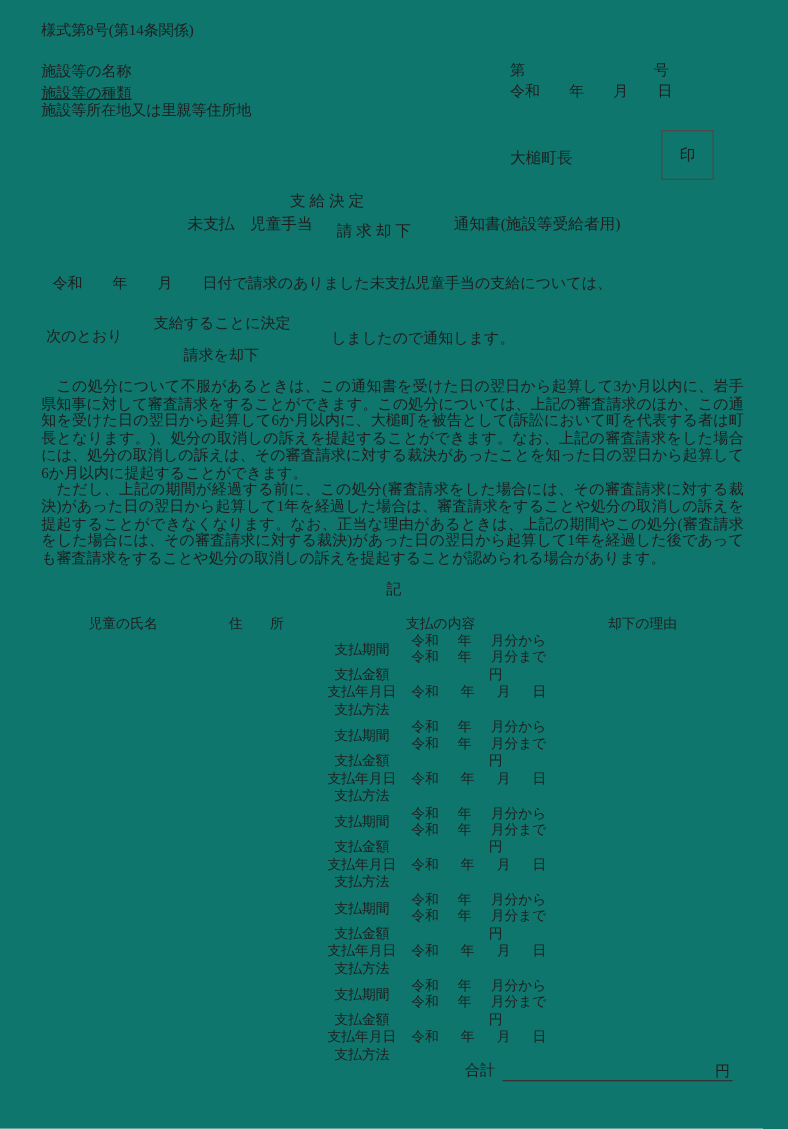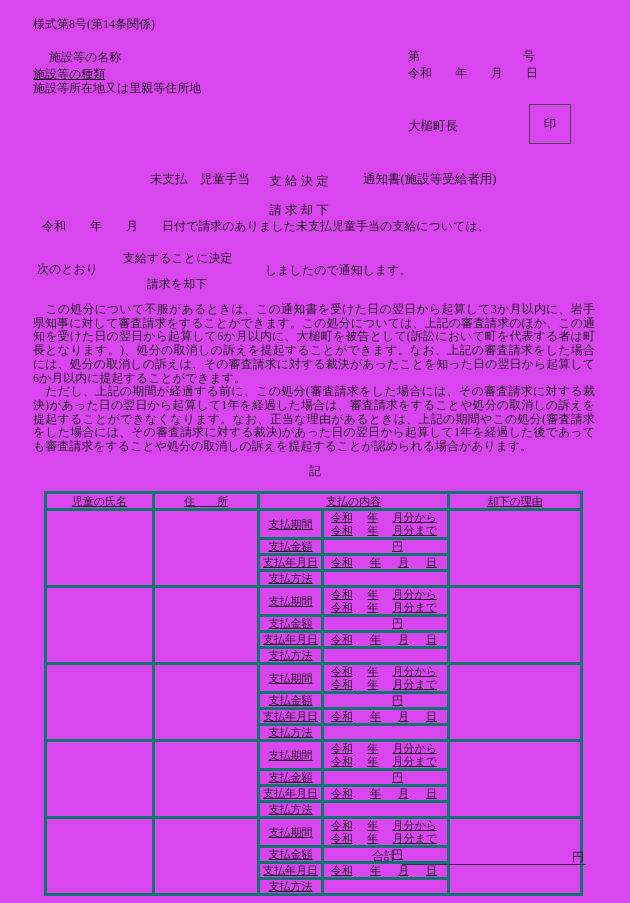--- a/index.html
+++ b/index.html
@@ -1,45 +1,45 @@
 <!DOCTYPE html>
 <html><head>
 <meta charset="utf-8">
 <style>
   html,body{margin:0;padding:0;background:#e8e8e8;}
   .page{
     position:relative;
     width:630px;height:903px;
     margin:0 auto;
-    background:#d946ef;
+    background:#0f766e;
     font-family:"Liberation Serif","DejaVu Serif",serif;
     color:#1e1e1e;
     font-size:12px;
     overflow:hidden;
   }
   .abs{position:absolute;white-space:nowrap;}
   
   .form-no{left:33px;top:16px;}
-  .fac-name{left:33px;top:49px;margin-left:16px;}
+  .fac-name{left:33px;top:49px;}
   .fac-kind{left:33px;top:66px;text-decoration:underline;}
   .fac-addr{left:33px;top:80px;}
   .fac-founder{left:33px;top:94px;}
   .dono{margin-left:16px;}
   .doc-no{left:408px;top:48px;width:127px;display:flex;justify-content:space-between;}
   .date-line{left:408px;top:65px;width:130px;display:flex;justify-content:space-between;}
   .mayor{left:408px;top:118px;font-size:12.5px;}
   .seal-box{
     left:529px;top:104px;width:40px;height:38px;
     border:1px solid #4a4a4a;
     display:flex;align-items:center;justify-content:center;
     font-size:12.5px;
   }
   
-  .title-stack-top{left:232px;top:153px;width:134px;text-align:center;font-size:12.5px;margin-top:20px;}
-  .title-stack-bottom{left:232px;top:202px;width:134px;text-align:center;font-size:12.5px;}
+  .title-stack-top{left:232px;top:153px;width:134px;font-size:12.5px;}
+  .title-stack-bottom{left:232px;top:177px;width:134px;text-align:center;font-size:12.5px;}
   .title-subject{left:150px;top:171px;font-size:12.5px;}
   .title-doctype{left:363px;top:171px;font-size:12.5px;}
   
   .request-line{left:42px;top:218px;}
   .decision-lead{left:37px;top:261px;}
   .decision-top{left:123px;top:250px;width:108px;text-align:center;font-family:Liberation Serif, serif;}
   .decision-bottom{left:123px;top:276px;width:108px;text-align:center;}
   .decision-tail{left:265px;top:262px;}
   
   .body-text{
@@ -51,22 +51,22 @@
   }
   .body-text p{margin:0;}
   .ki{left:0;top:463px;width:630px;text-align:center;}
   
   .main-table{
     position:absolute;left:44px;top:491px;
     border-collapse:collapse;table-layout:fixed;
     width:536px;font-size:11px;line-height:13px;color:#1e1e1e;
   }
   .main-table th,.main-table td{
-    border:3px solid #0f766e;padding:0;font-weight:normal;
-    overflow:hidden;vertical-align:middle;text-decoration:underline;
+    border:1px solid #0f766e;padding:0;font-weight:normal;
+    overflow:hidden;vertical-align:middle;
   }
   .main-table th{text-align:center;height:14px;}
   .lbl{text-align:center;}
   .r-period{height:27px;}
   .r-small{height:13px;}
   .frow{display:flex;justify-content:space-between;padding:0 10px 0 7px;}
   .amount-cell{text-align:center;text-indent:24px;}
   
   .total-line{left:372px;top:848px;display:flex;align-items:flex-end;}
   .total-label{margin-right:6px;}

